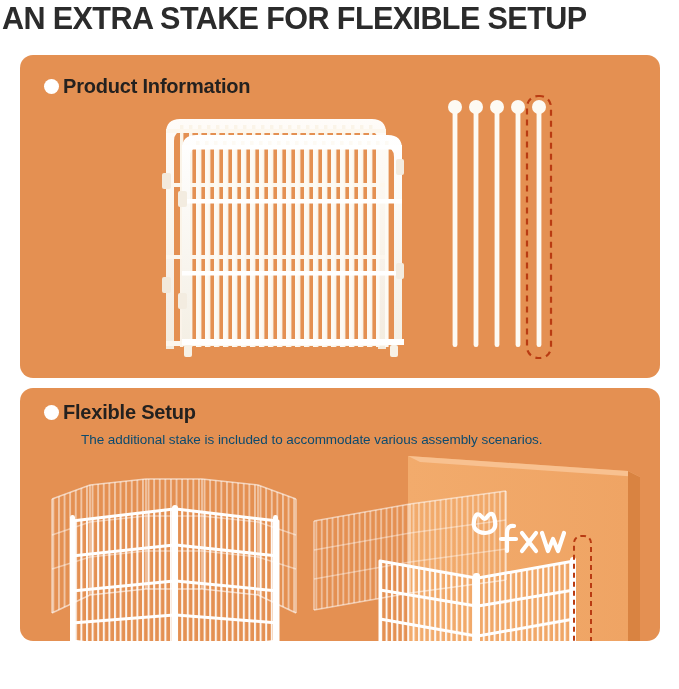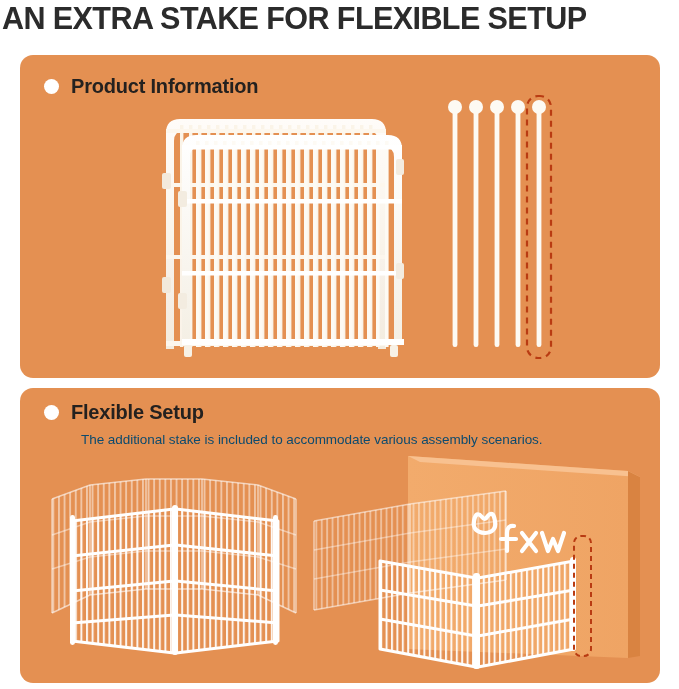--- a/index.html
+++ b/index.html
@@ -35,28 +35,28 @@
   
   .panel {
     position: absolute;
     left: 20px;
     width: 640px;
     background: #e49052;
     border-radius: 13px;
     overflow: hidden;
   }
   #panel-product { top: 55px; height: 323px; }
-  #panel-flexible { top: 388px; height: 295px; }
+  #panel-flexible { top: 388px; height: 253px; }
 
   .panel-head {
     position: absolute;
     left: 24px;
     display: flex;
     align-items: center;
-    gap: 12px;
+    gap: 4px;
   }
   #panel-product .panel-head { top: 20px; }
   #panel-flexible .panel-head { top: 13px; }
 
   .bullet-dot {
     width: 15px;
     height: 15px;
     border-radius: 50%;
     background: #ffffff;
     flex: 0 0 auto;

